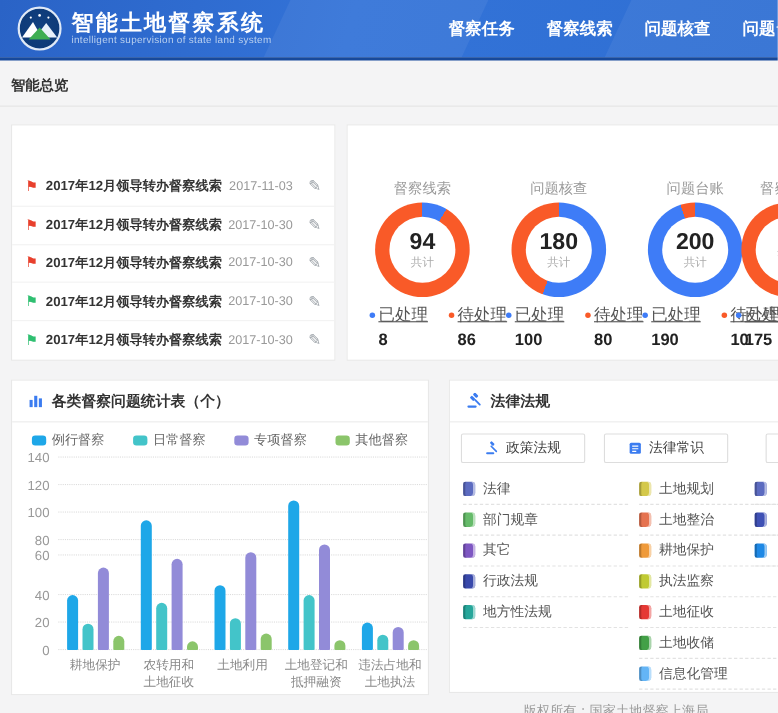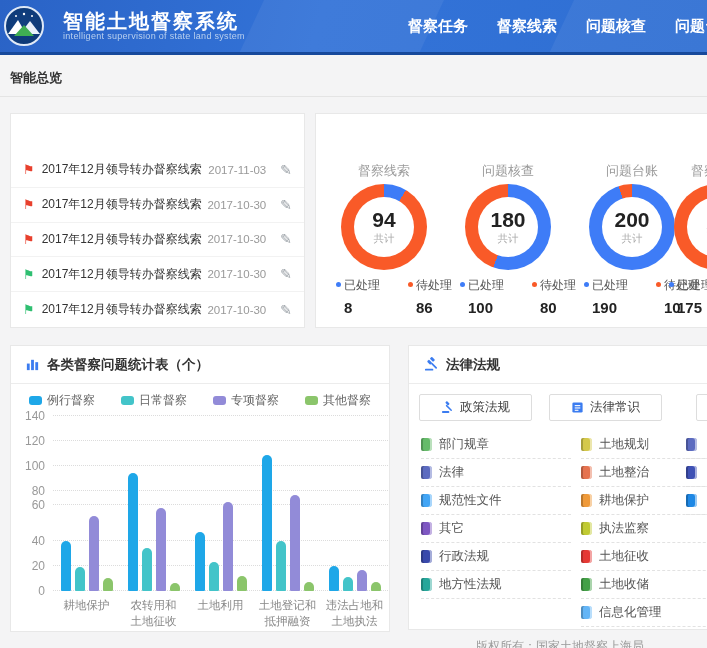--- a/index.html
+++ b/index.html
@@ -6,21 +6,21 @@
   html,body { width:707px; height:648px; overflow:hidden;
     font-family:"Liberation Sans","DejaVu Sans",sans-serif;
     background:#f4f4f5; color:#333; }
 
   
   .hdr { position:absolute; left:0; top:0; width:707px; height:55px;
     background:linear-gradient(105deg,#2a63c6 0%,#3373d8 45%,#2f6fd3 100%);
     border-bottom:3px solid #17499b; overflow:hidden; }
   .hdr .streak { position:absolute; top:-20px; width:180px; height:100px;
     background:rgba(255,255,255,0.06); transform:skewX(-25deg); }
-  .brand { position:absolute; left:4px; top:6px; display:flex; align-items:center; gap:19px; }
+  .brand { position:absolute; left:16px; top:6px; display:flex; align-items:center; gap:9px; }
   .logo-circle { width:40px; height:40px; border-radius:50%;
     background:radial-gradient(circle at 50% 40%,#12407f 0%,#0d3a78 70%);
     border:2px solid #dfe9f6; position:relative; overflow:hidden; flex:0 0 auto; }
   .brand-text { line-height:1.05; }
   .brand-title { font-size:20px; font-weight:bold; color:#fff; letter-spacing:2px; }
   .brand-sub { font-size:9px; color:#b9d0ef; letter-spacing:.3px; }
   .nav { position:absolute; left:408px; top:0; height:52px; display:flex; gap:27px; align-items:center; }
   .nav-item { font-size:15px; font-weight:bold; color:#fff; white-space:nowrap; width:62px; cursor:pointer; }
 
   
@@ -35,40 +35,40 @@
     border-bottom:1px solid #ececec; }
   .panel-title { font-size:13.5px; font-weight:bold; color:#333; }
 
   
   #panel-todo { left:10px; top:113px; width:295px; height:215px; }
   .todo-rows { position:absolute; left:0; top:39px; right:0; }
   .todo-row { height:34.8px; display:flex; align-items:center; padding:0 12px;
     border-bottom:1px solid #f2f2f2; cursor:pointer; }
   .todo-row:last-child { border-bottom:none; }
   .todo-flag { font-size:13px; margin-right:7px; }
-  .todo-text { font-size:12px; font-weight:normal; color:#333; white-space:nowrap;text-align:center; }
+  .todo-text { font-size:12px; font-weight:bold; color:#333; white-space:nowrap;text-align:center; }
   .todo-date { font-size:11.5px; color:#999; margin-left:auto; }
   .todo-edit { font-size:14px; color:#9aa0a6; margin-left:14px; cursor:pointer; }
 
   
   #panel-donuts { left:315px; top:113px; width:575px; height:215px; }
   .donut-col { position:absolute; top:0; width:112px; height:215px; }
   .donut-title { position:absolute; top:48px; width:100%; text-align:center;
     font-size:13px; color:#999; }
   .donut-ring { position:absolute; left:13px; top:70px; width:86px; height:86px;
     border-radius:50%; }
   .donut-hole { position:absolute; left:13px; top:13px; width:60px; height:60px;
     border-radius:50%; background:#fff; display:flex; flex-direction:column;
     align-items:center; justify-content:center; }
   .donut-num { font-size:21px; font-weight:bold; color:#222; line-height:1; }
   .donut-total-label { font-size:10.5px; color:#aaa; margin-top:2px; }
   .dleg { position:absolute; top:163px; left:8px; width:104px; }
   .dleg-col { position:absolute; top:0; }
   .dleg-col.c2 { left:72px; }
-  .dleg-label { font-size:12px; color:#555; white-space:nowrap; }
+  .dleg-label { font-size:15px; color:#555; white-space:nowrap;text-decoration:underline; }
   .dleg-dot { display:inline-block; width:5px; height:5px; border-radius:50%;
     vertical-align:2px; margin-right:3px; }
   .dleg-val { font-size:15px; font-weight:bold; color:#222; margin-top:5px; padding-left:8px; }
 
   
   #panel-bars { left:10px; top:345px; width:380px; height:287px; }
   .bar-legend { position:absolute; left:0; top:46px; width:100%;
     display:flex; justify-content:center; gap:26px; }
   .bl-item { display:flex; align-items:center; gap:5px; font-size:12px; color:#666; cursor:pointer; }
   .bl-swatch { width:13px; height:9px; border-radius:3px; }
@@ -356,32 +356,28 @@
         </svg>
         <span>法律常识</span>
       </div>
       <div class="law-tab" style="left: 287px;">
         <span></span>
       </div>
     </div>
   <div class="laws-cols" id="laws-cols">
       <div class="law-col" style="left: 12px; width: 150px;">
         <div class="law-item">
+          <span class="book" style="background: rgb(92, 107, 192);"></span>
+          <span>法律</span>
+        </div>
+        <div class="law-item">
           <span class="book" style="background: rgb(102, 187, 106);"></span>
           <span>部门规章</span>
         </div>
         <div class="law-item">
-          <span class="book" style="background: rgb(92, 107, 192);"></span>
-          <span>法律</span>
-        </div>
-        <div class="law-item">
-          <span class="book" style="background: rgb(66, 165, 245);"></span>
-          <span>规范性文件</span>
-        </div>
-        <div class="law-item">
           <span class="book" style="background: rgb(126, 87, 194);"></span>
           <span>其它</span>
         </div>
         <div class="law-item">
           <span class="book" style="background: rgb(57, 73, 171);"></span>
           <span>行政法规</span>
         </div>
         <div class="law-item">
           <span class="book" style="background: rgb(38, 166, 154);"></span>
           <span>地方性法规</span>

